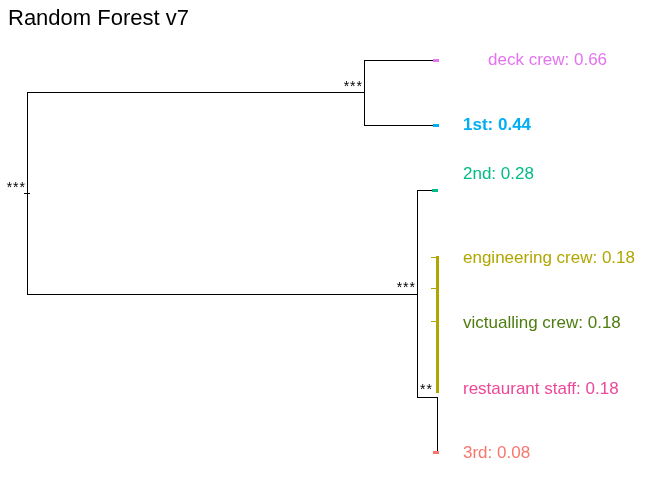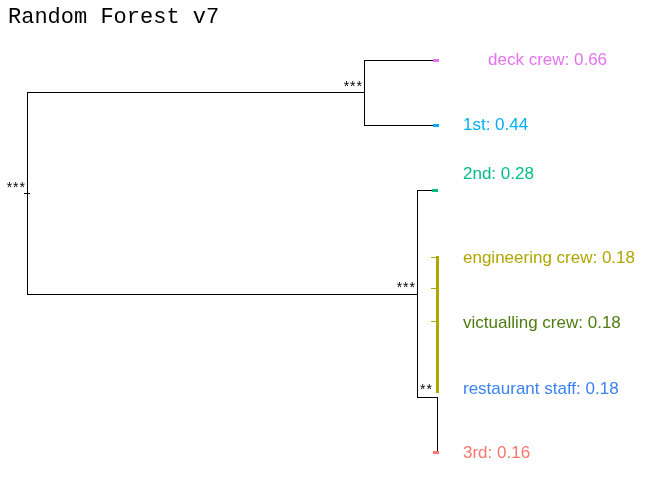--- a/index.html
+++ b/index.html
@@ -17,21 +17,20 @@
   }
   #chart-title {
     position: absolute;
     left: 8px;
     top: 6px;
     font-size: 22px;
     line-height: 24px;
     font-weight: 400;
     color: #000000;
     white-space: nowrap;
-    font-family: Liberation Mono, monospace;
   }
   #tree-svg {
     position: absolute;
     left: 0;
     top: 0;
     width: 672px;
     height: 480px;
   }
   .leaf-label {
     position: absolute;
@@ -72,26 +71,26 @@
       <line x1="431" x2="437" y1="257.5" y2="257.5" stroke="#b0a600" stroke-width="1" shape-rendering="crispEdges"></line>
       <line x1="431" x2="437" y1="288.5" y2="288.5" stroke="#b0a600" stroke-width="1" shape-rendering="crispEdges"></line>
       <line x1="431" x2="437" y1="321.5" y2="321.5" stroke="#b0a600" stroke-width="1" shape-rendering="crispEdges"></line>
       <line x1="433" x2="439" y1="60.5" y2="60.5" stroke="#e473f0" stroke-width="3" shape-rendering="crispEdges"></line>
       <line x1="433" x2="439" y1="125.5" y2="125.5" stroke="#00aef3" stroke-width="3" shape-rendering="crispEdges"></line>
       <line x1="432" x2="438" y1="190.5" y2="190.5" stroke="#00bd85" stroke-width="3" shape-rendering="crispEdges"></line>
       <line x1="433" x2="439" y1="452.5" y2="452.5" stroke="#f8766d" stroke-width="3" shape-rendering="crispEdges"></line>
     </svg>
   <div id="leaf-labels">
       <div class="leaf-label" style="top: 50px; left: 463px; color: rgb(228, 115, 240); margin-left: 25px;">deck crew: 0.66</div>
-      <div class="leaf-label" style="top: 115px; left: 463px; color: rgb(0, 174, 243);">1st: 0.44</div>
+      <div class="leaf-label" style="top: 115px; left: 463px; color: rgb(0, 174, 243); font-weight: bold;">1st: 0.44</div>
       <div class="leaf-label" style="top: 164px; left: 463px; color: rgb(0, 189, 133);">2nd: 0.28</div>
       <div class="leaf-label" style="top: 248px; left: 463px; color: rgb(176, 166, 0);">engineering crew: 0.18</div>
       <div class="leaf-label" style="top: 313px; left: 463px; color: #4d7c0f;">victualling crew: 0.18</div>
-      <div class="leaf-label" style="top: 379px; left: 463px; color: #3b82f6;">restaurant staff: 0.18</div>
-      <div class="leaf-label" style="top: 443px; left: 463px; color: rgb(248, 118, 109);">3rd: 0.16</div>
+      <div class="leaf-label" style="top: 379px; left: 463px; color: #ec4899;">restaurant staff: 0.18</div>
+      <div class="leaf-label" style="top: 443px; left: 463px; color: rgb(248, 118, 109);">3rd: 0.08</div>
     </div>
   <div id="node-annotations">
       <div class="node-stars" style="left: -34px; top: 180px;">***</div>
       <div class="node-stars" style="left: 303px; top: 79px;">***</div>
       <div class="node-stars" style="left: 356px; top: 280px;">***</div>
       <div class="node-stars" style="left: 373px; top: 382px;">**</div>
     </div>
 </div>
 
 </body></html>

